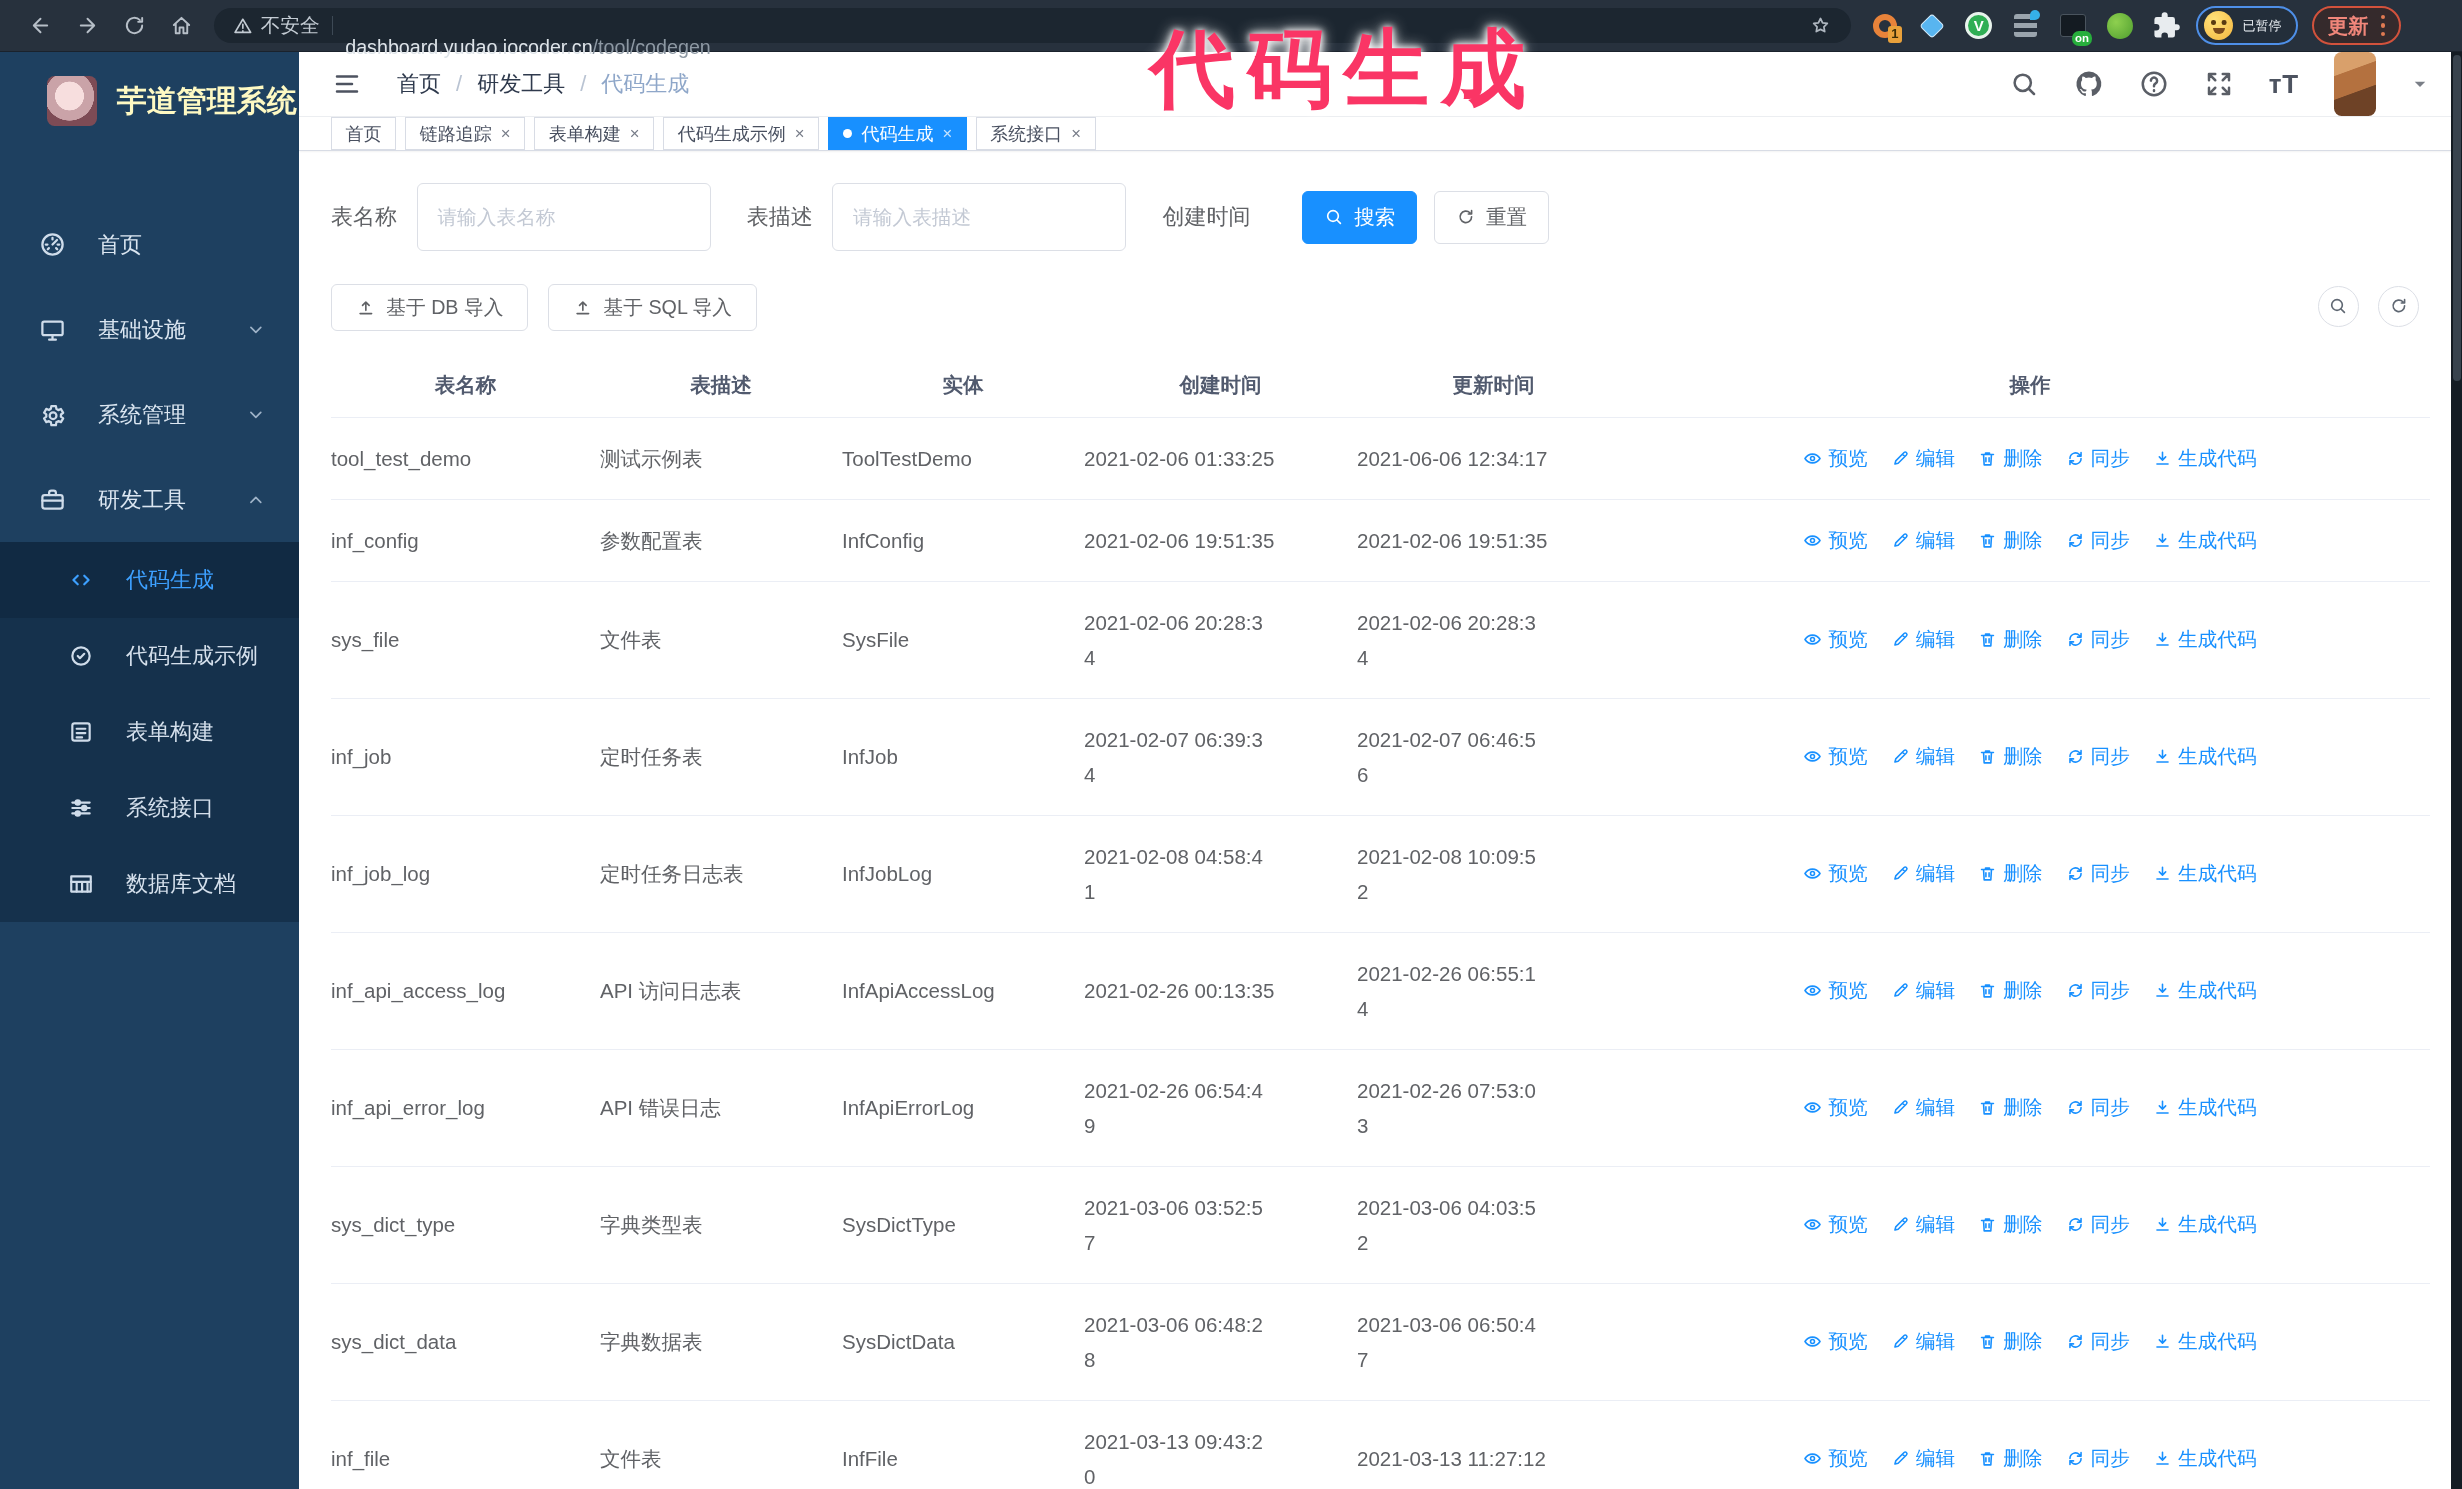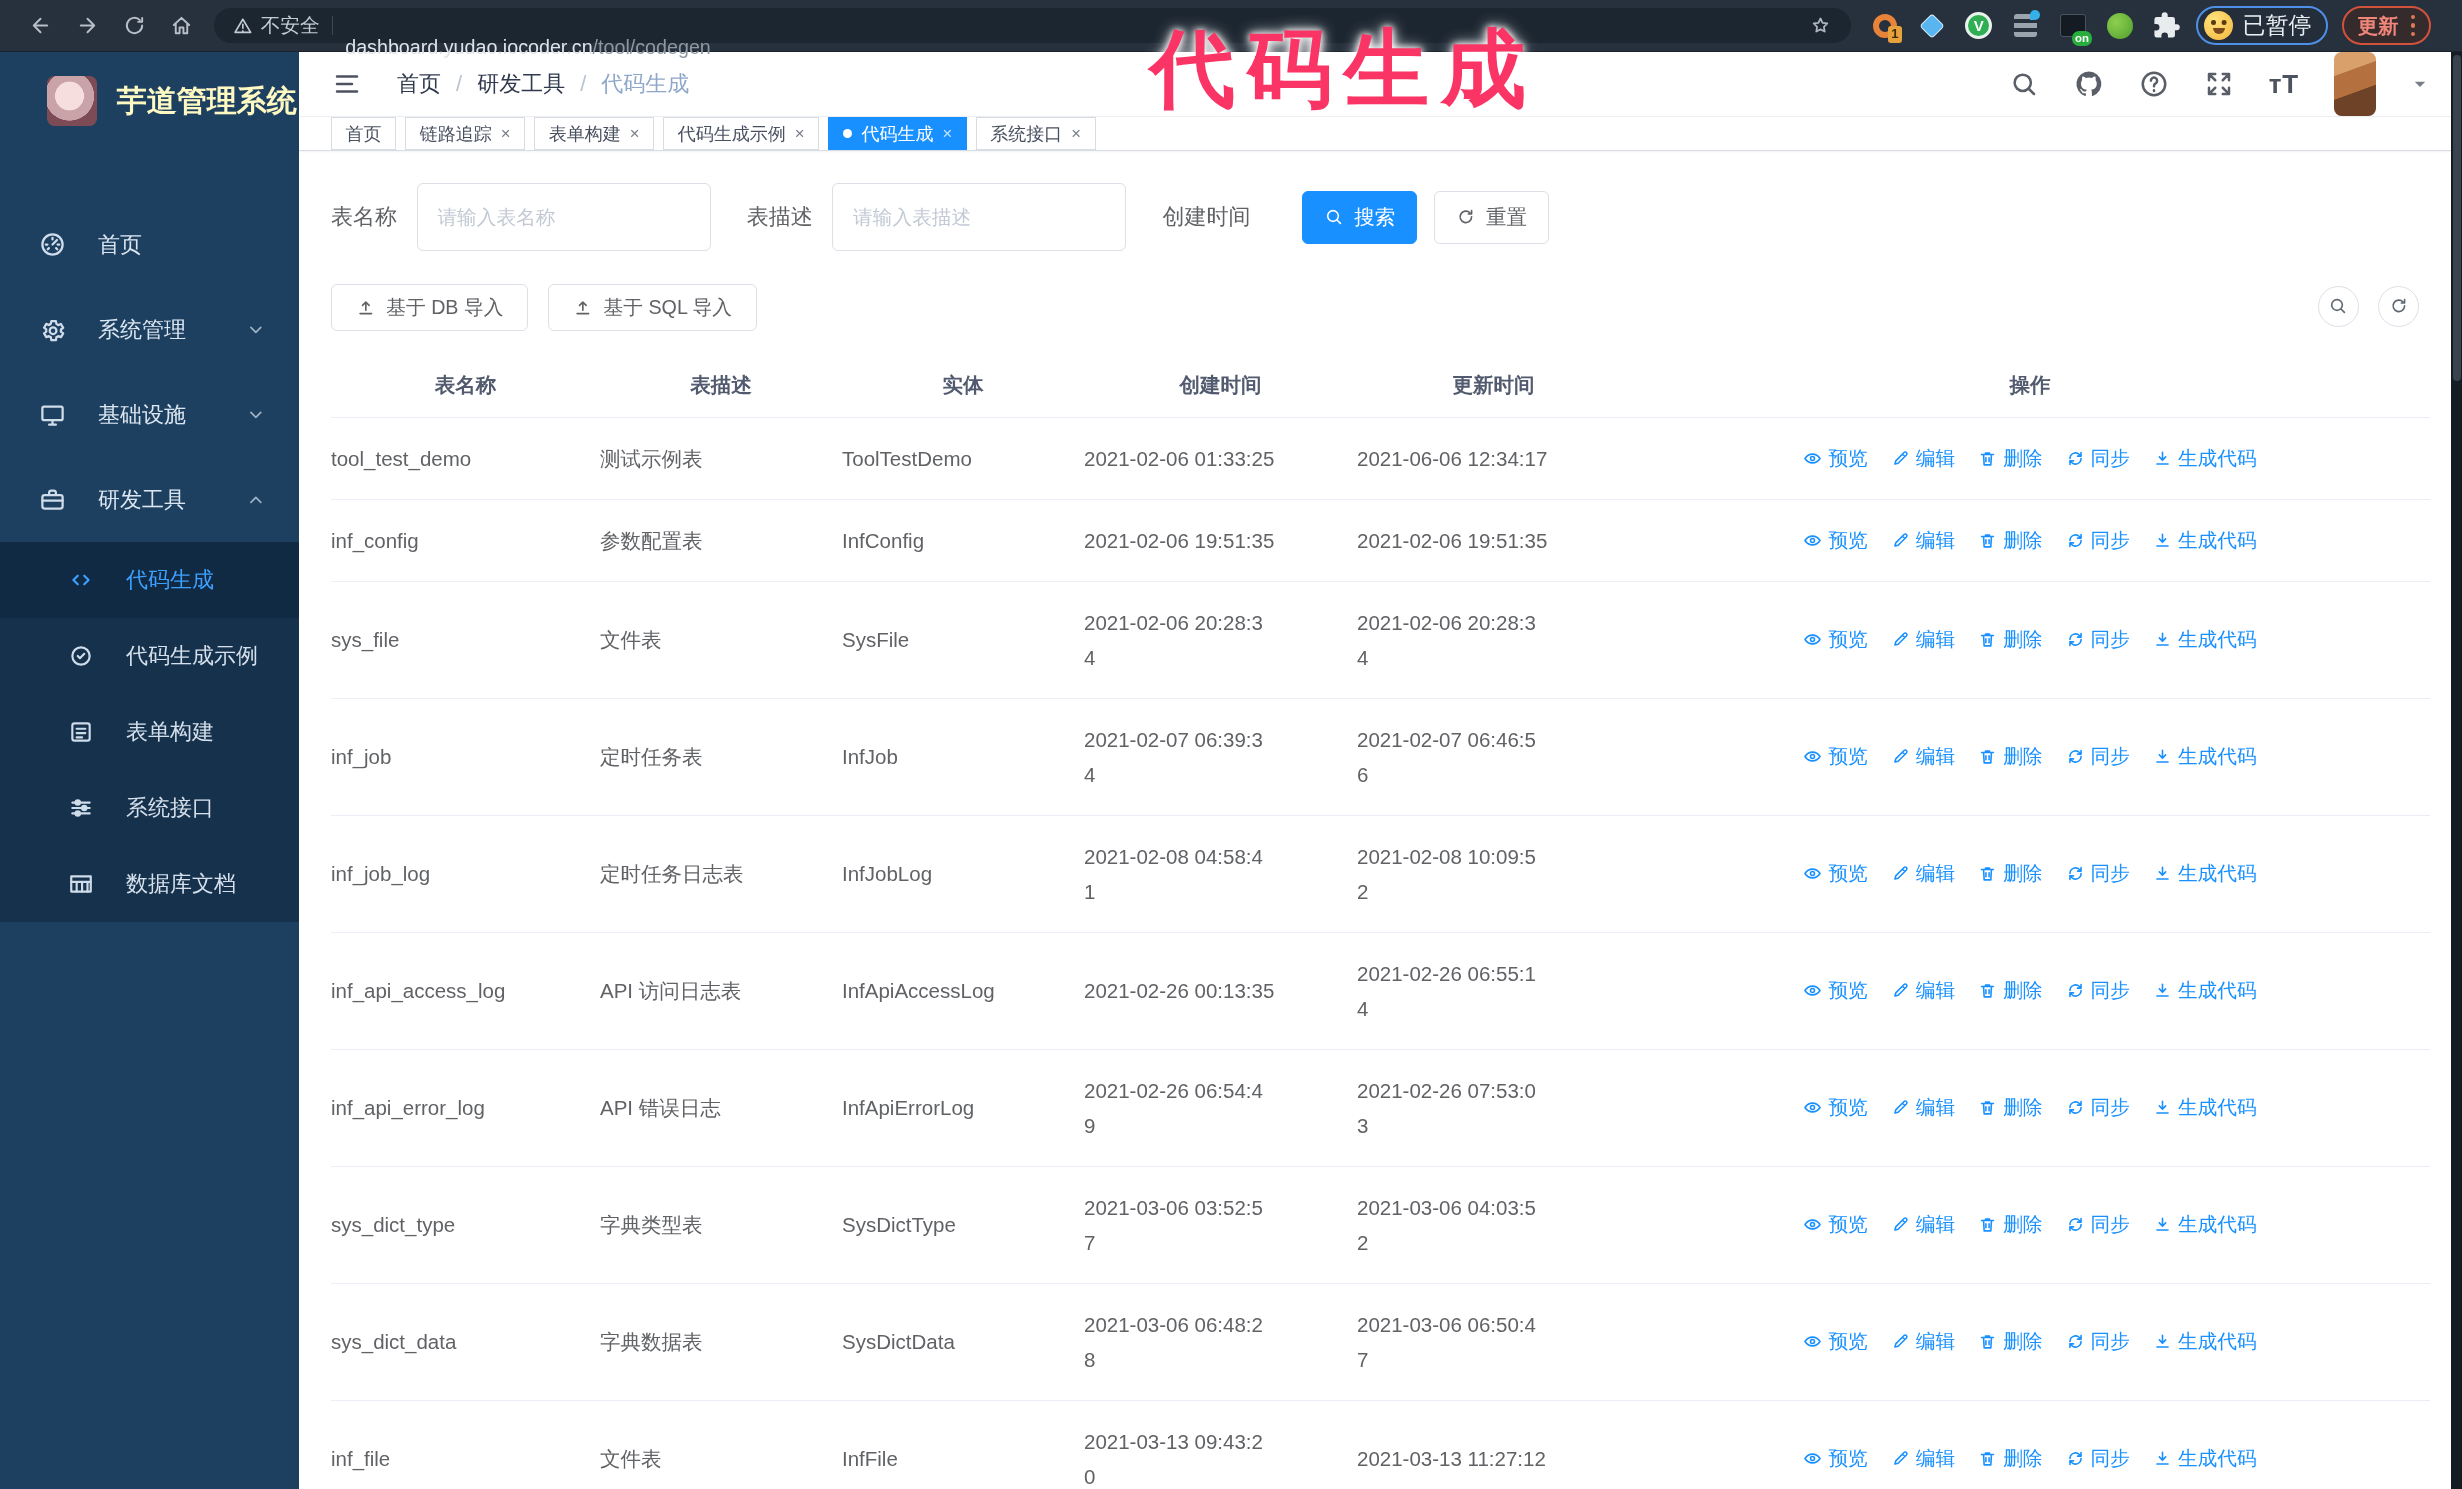--- a/index.html
+++ b/index.html
@@ -41,21 +41,21 @@
   .ext-frog { width:26px; height:26px; border-radius:50%; background:radial-gradient(circle at 35% 35%,#8ed04f,#4f9e2f); }
   .ext-puzzle { color:#e8ecef; font-size:26px; }
   .paused-pill { margin-left:15px; height:39px; border-radius:20.5px; border:2.3px solid #4e8fe8;
                  display:flex; align-items:center; gap:9px; padding:0 15px 0 6px; background:#232e3a; }
   .paused-emoji { width:29px; height:29px; border-radius:50%;
                   background:radial-gradient(circle at 35% 30%,#ffe27a,#f4b63e); position:relative; }
   .paused-emoji::before { content:""; position:absolute; left:6.8px; top:9px; width:4.5px; height:4.5px;
                   border-radius:50%; background:#5a3b12; box-shadow:10.6px 0 0 #5a3b12; }
   .paused-emoji::after { content:""; position:absolute; left:8.3px; top:16.7px; width:12px; height:6px;
                   border-radius:0 0 7.6px 7.6px; background:#7a4a1c; }
-  .paused-label { color:#e8edf2; font-size:23px; }
+  .paused-label { color:#e8edf2; font-size:13px; }
   .update-pill { margin-left:13.6px; height:39px; border-radius:20.5px; border:2.3px solid #d2523c;
                  display:flex; align-items:center; gap:12px; padding:0 13.6px; background:#352a2c; }
   .update-label { color:#f0867a; font-size:20.5px; font-weight:bold; }
   .update-dots { display:flex; flex-direction:column; gap:3.8px; }
   .update-dots i { width:4.5px; height:4.5px; border-radius:50%; background:#e07a52; }
 
   
   .app { display:flex; height:1438px; }
   .sidebar { width:299px; background:#1e4060; flex:none; display:flex; flex-direction:column; }
   .logo-row { height:98px; display:flex; align-items:center; padding-left:47px; gap:19.7px; }
@@ -251,39 +251,39 @@
             <svg viewBox="0 0 24 24" fill="none" stroke="currentColor" stroke-width="2" stroke-linecap="round" stroke-linejoin="round">
               <circle cx="12" cy="12" r="9"></circle>
               <path d="m12 12 4-4M12 6v1.5M6 12h1.5M16.5 12H18M7.8 16.2l1-1M16.2 16.2l-1-1"></path>
             </svg>
           </span>
           <span>首页</span>
         </div>
         <div class="menu-item">
           <span class="ic mi-icon">
             <svg viewBox="0 0 24 24" fill="none" stroke="currentColor" stroke-width="2" stroke-linecap="round" stroke-linejoin="round">
-              <path d="M19.4 14a7.8 7.8 0 0 0 .1-2l2-1.5-2-3.4-2.3 1a7.8 7.8 0 0 0-1.7-1L15 4.5h-4L10.5 7a7.8 7.8 0 0 0-1.7 1l-2.3-1-2 3.4 2 1.5a7.8 7.8 0 0 0 0 2l-2 1.5 2 3.4 2.3-1a7.8 7.8 0 0 0 1.7 1l.5 2.7h4l.5-2.7a7.8 7.8 0 0 0 1.7-1l2.3 1 2-3.4-2-1.5z"></path>
-              <circle cx="12.5" cy="13" r="3"></circle>
-            </svg>
-          </span>
-          <span>系统管理</span>
+              <rect x="3" y="5" width="18" height="12" rx="1.5"></rect>
+              <path d="M9 21h6m-3-4v4"></path>
+            </svg>
+          </span>
+          <span>基础设施</span>
           <span class="ic chev">
             <svg viewBox="0 0 24 24" fill="none" stroke="currentColor" stroke-width="2" stroke-linecap="round" stroke-linejoin="round">
               <path d="m6 9 6 6 6-6"></path>
             </svg>
           </span>
         </div>
         <div class="menu-item">
           <span class="ic mi-icon">
             <svg viewBox="0 0 24 24" fill="none" stroke="currentColor" stroke-width="2" stroke-linecap="round" stroke-linejoin="round">
-              <rect x="3" y="5" width="18" height="12" rx="1.5"></rect>
-              <path d="M9 21h6m-3-4v4"></path>
-            </svg>
-          </span>
-          <span>基础设施</span>
+              <path d="M19.4 14a7.8 7.8 0 0 0 .1-2l2-1.5-2-3.4-2.3 1a7.8 7.8 0 0 0-1.7-1L15 4.5h-4L10.5 7a7.8 7.8 0 0 0-1.7 1l-2.3-1-2 3.4 2 1.5a7.8 7.8 0 0 0 0 2l-2 1.5 2 3.4 2.3-1a7.8 7.8 0 0 0 1.7 1l.5 2.7h4l.5-2.7a7.8 7.8 0 0 0 1.7-1l2.3 1 2-3.4-2-1.5z"></path>
+              <circle cx="12.5" cy="13" r="3"></circle>
+            </svg>
+          </span>
+          <span>系统管理</span>
           <span class="ic chev">
             <svg viewBox="0 0 24 24" fill="none" stroke="currentColor" stroke-width="2" stroke-linecap="round" stroke-linejoin="round">
               <path d="m6 9 6 6 6-6"></path>
             </svg>
           </span>
         </div>
         <div class="menu-item">
           <span class="ic mi-icon">
             <svg viewBox="0 0 24 24" fill="none" stroke="currentColor" stroke-width="2" stroke-linecap="round" stroke-linejoin="round">
               <rect x="3" y="8" width="18" height="12" rx="2"></rect>

